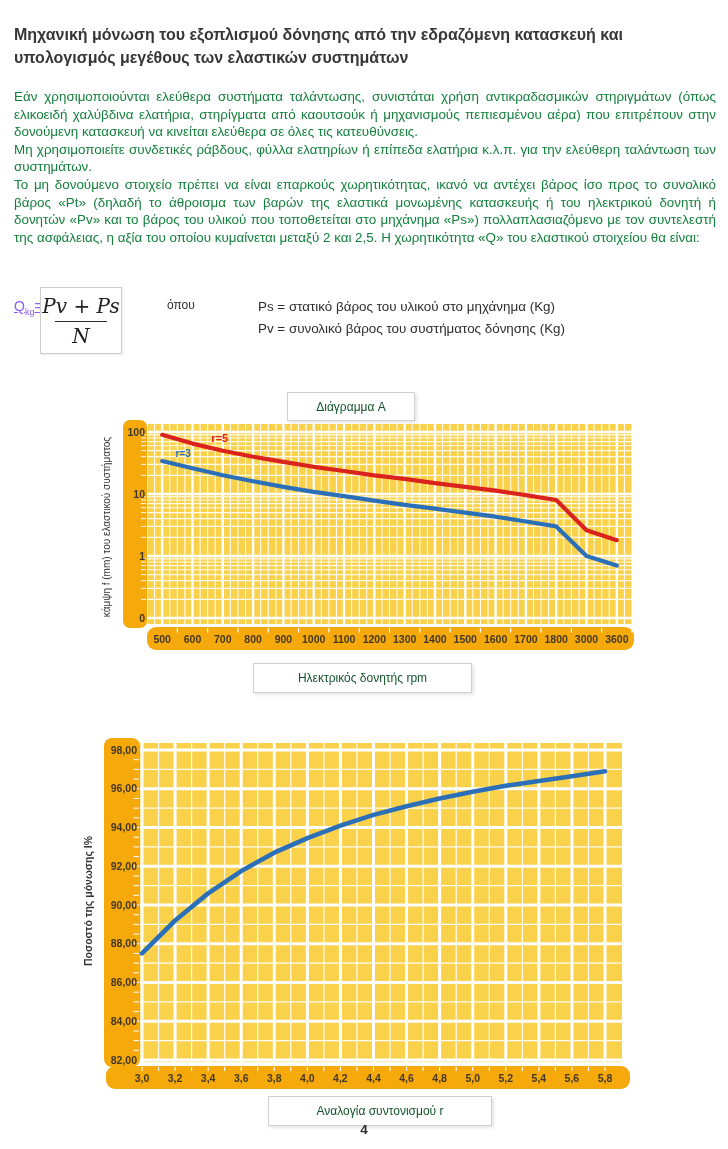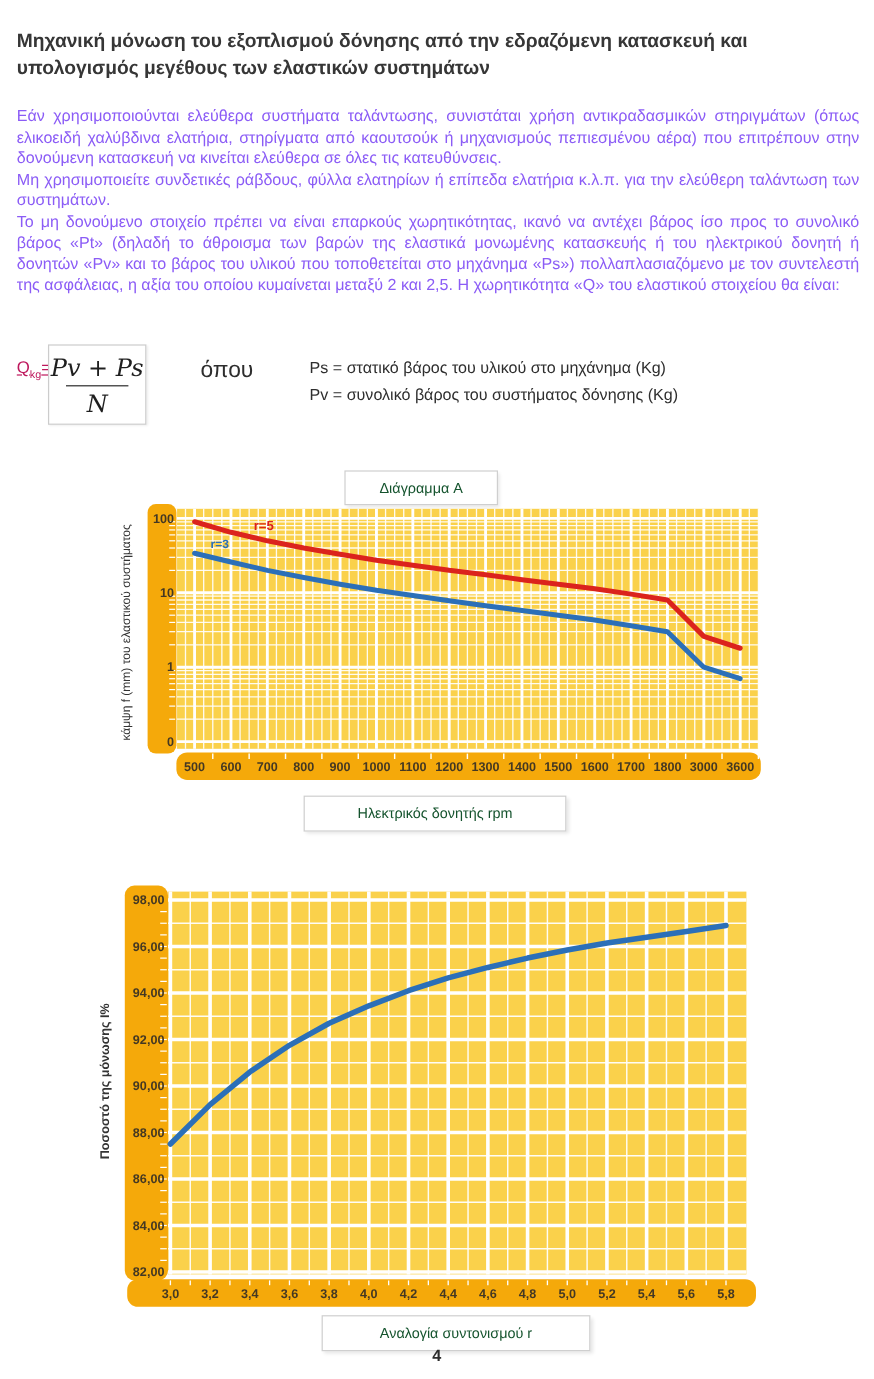--- a/index.html
+++ b/index.html
@@ -6,34 +6,34 @@
   .page{
     position:relative;width:728px;height:1149px;background:#ffffff;
     font-family:"Liberation Sans",sans-serif;color:#2e2e2e;overflow:hidden;
   }
   .doc-title{
     position:absolute;left:14px;top:24px;width:706px;
     font-size:16px;font-weight:bold;color:#363636;line-height:1.42;
   }
   .body-text{
     position:absolute;left:14px;top:88px;width:702px;
-    font-size:13.4px;line-height:17.6px;text-align:justify;color:#8b5cf6;
+    font-size:13.4px;line-height:17.6px;text-align:justify;color:#15803d;
   }
   .formula-row{position:absolute;left:14px;top:287px;width:706px;height:80px;}
-  .q-label{position:absolute;left:0px;top:11px;font-size:14px;color:#be185d;text-decoration:underline;}
+  .q-label{position:absolute;left:0px;top:11px;font-size:14px;color:#8b5cf6;text-decoration:underline;}
   .q-label sub{font-size:9px;}
   .fraction-box{
     position:absolute;left:26px;top:0px;width:80px;height:65px;
     background:#fff;border:1px solid #cccccc;box-shadow:1px 1px 2px rgba(0,0,0,0.08);
     display:flex;flex-direction:column;align-items:center;justify-content:center;
     font-family:"DejaVu Serif","Liberation Serif",serif;font-style:italic;
     font-size:20px;color:#1f1f1f;
   }
   .frac-line{width:52px;border-top:1.4px solid #2b2b2b;margin:3px 0 2px 0;}
-  .where-label{position:absolute;left:153px;top:11px;font-size:19px;}
+  .where-label{position:absolute;left:153px;top:11px;font-size:12px;}
   .definitions{position:absolute;left:244px;top:9px;font-size:13.4px;line-height:22.4px;}
   .label-box{
     position:absolute;background:#ffffff;border:1px solid #cfcfcf;
     box-shadow:2px 2px 3px rgba(0,0,0,0.10);
     display:flex;align-items:center;justify-content:center;
     font-size:12px;color:#14532d;
   }
   .vlabel{
     position:absolute;white-space:nowrap;color:#333333;
     transform:translate(-50%,-50%) rotate(-90deg);

